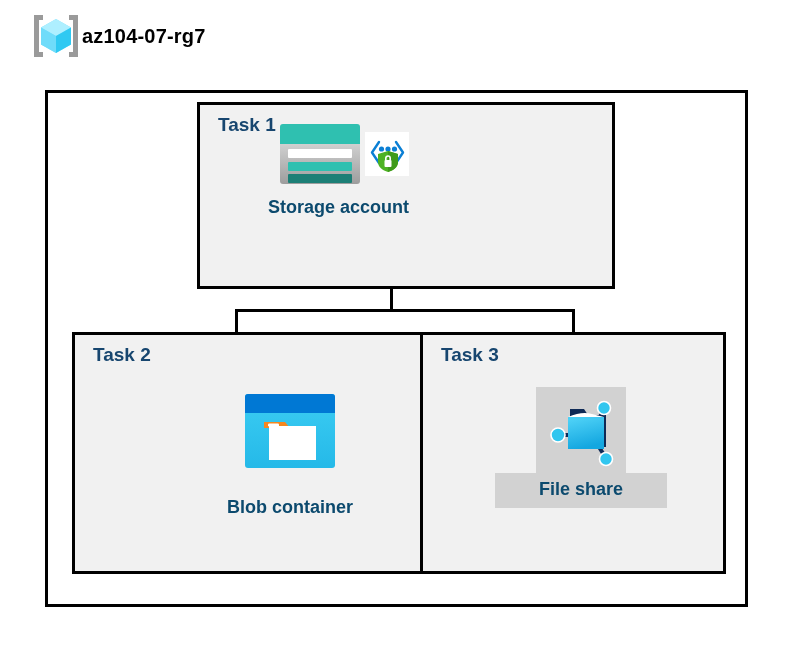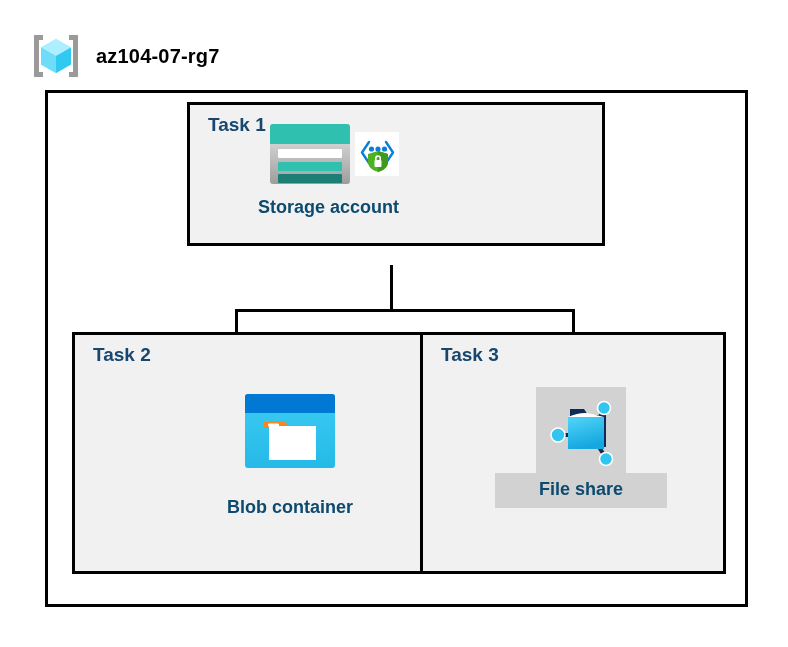--- a/index.html
+++ b/index.html
@@ -18,24 +18,23 @@
     position: absolute;
     left: 0; top: 0;
     width: 788px;
     height: 647px;
   }
 
   
   .rg-header {
     position: absolute;
     left: 30px;
-    top: 32px;
-    display: flex;
-    align-items: center;
-    gap: 14px;
+    top: 12px;
+    display: flex;
+    align-items: center;
   }
   .rg-icon {
     width: 52px;
     height: 48px;
     display: block;
   }
   .rg-title {
     font-size: 20px;
     font-weight: bold;
     color: #000000;
@@ -55,21 +54,21 @@
     background: #ffffff;
   }
 
   
   .task-panel {
     position: absolute;
     background: #f1f1f1;
     border: 3px solid #000000;
     box-sizing: border-box;
   }
-  #task1-panel { left: 187px; top: 102px; width: 418px; height: 144px; }
+  #task1-panel { left: 197px; top: 102px; width: 418px; height: 187px; }
   #task2-panel { left: 72px;  top: 332px; width: 352px; height: 242px; }
   #task3-panel { left: 420px; top: 332px; width: 306px; height: 242px; }
 
   .task-label {
     position: absolute;
     left: 18px;
     top: 9px;
     font-size: 19px;
     font-weight: bold;
     color: #17466f;

